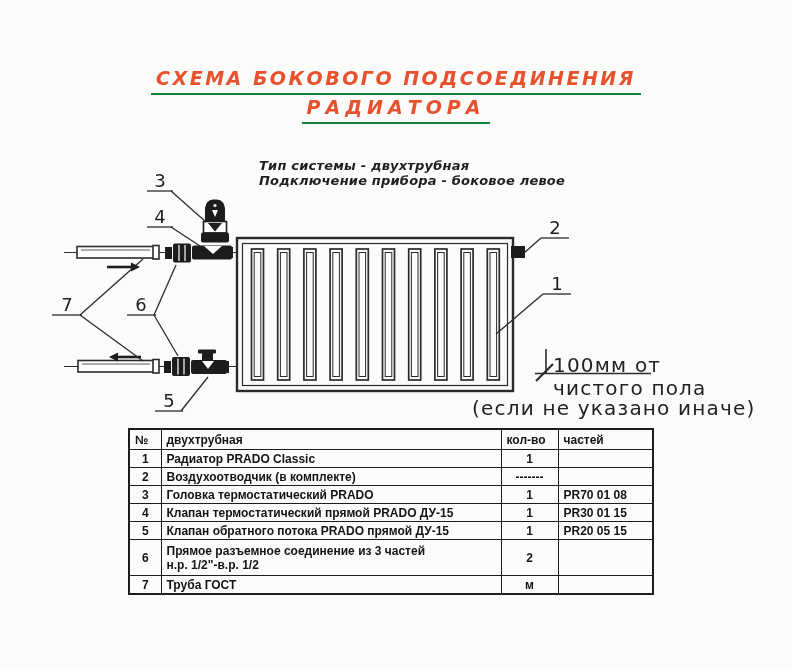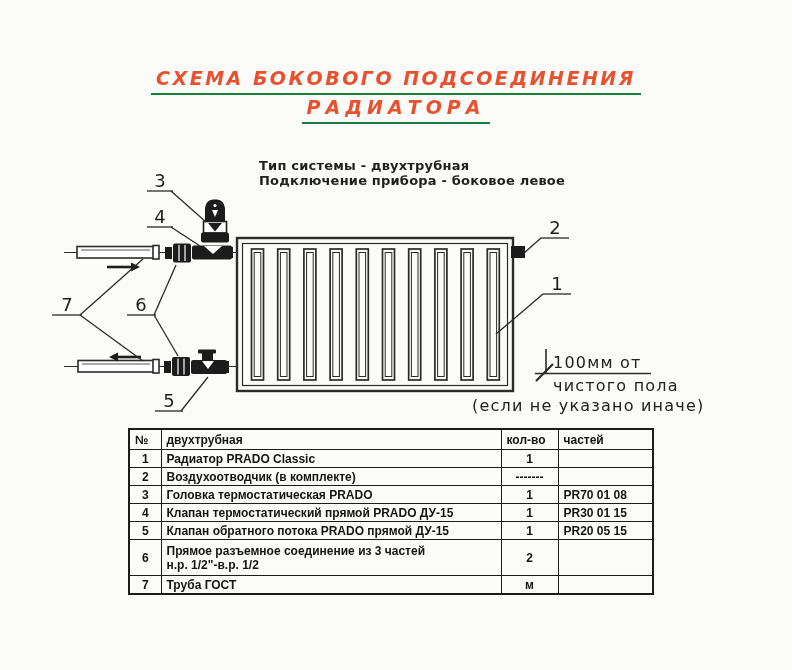--- a/index.html
+++ b/index.html
@@ -8,24 +8,24 @@
     background:#fbfbf9;
     font-family:"DejaVu Sans",sans-serif;color:#1e1e1e;
   }
   .title-block{position:absolute;top:66px;left:0;width:792px;text-align:center;}
   .title-line{
     display:inline-block;font-style:italic;font-weight:bold;
     font-size:19px;letter-spacing:2.5px;color:#e8512e;
     border-bottom:2px solid #15803d;padding:0 5px 3px 5px;line-height:24px;
   }
   .title-line.second{letter-spacing:5px;}
-  .notes{position:absolute;left:259px;top:158px;font-weight:bold;
+  .notes{position:absolute;left:259px;top:158px;font-weight:bold;font-style:italic;
     font-size:13px;line-height:15px;color:#1f1f1f;letter-spacing:0.2px;}
   .diagram-svg{position:absolute;left:0;top:0;}
-  .dim-text{position:absolute;font-size:16px;letter-spacing:1.2px;color:#222;white-space:nowrap;}
+  .dim-text{position:absolute;font-size:20px;letter-spacing:1.2px;color:#222;white-space:nowrap;}
   #dim1{left:553px;top:353px;}
   #dim2{left:553px;top:376px;}
   #dim3{left:472px;top:388px;margin-top:8px;}
   table.parts{
     position:absolute;left:128px;top:428px;width:524px;
     border-collapse:collapse;border:2.5px solid #1c1c1c;
     font-family:"Liberation Sans",sans-serif;font-size:12px;font-weight:bold;color:#141414;
     table-layout:fixed;
   }
   table.parts th,table.parts td{
@@ -231,21 +231,21 @@
       <td class="art"></td>
     </tr>
     <tr>
       <td class="num">2</td>
       <td class="name">Воздухоотводчик (в комплекте)</td>
       <td class="qty">-------</td>
       <td class="art"></td>
     </tr>
     <tr>
       <td class="num">3</td>
-      <td class="name">Головка термостатическая PRADO</td>
+      <td class="name">Головка термостатический PRADO</td>
       <td class="qty">1</td>
       <td class="art">PR70 01 08</td>
     </tr>
     <tr>
       <td class="num">4</td>
       <td class="name">Клапан термостатический прямой PRADO ДУ-15</td>
       <td class="qty">1</td>
       <td class="art">PR30 01 15</td>
     </tr>
     <tr>

